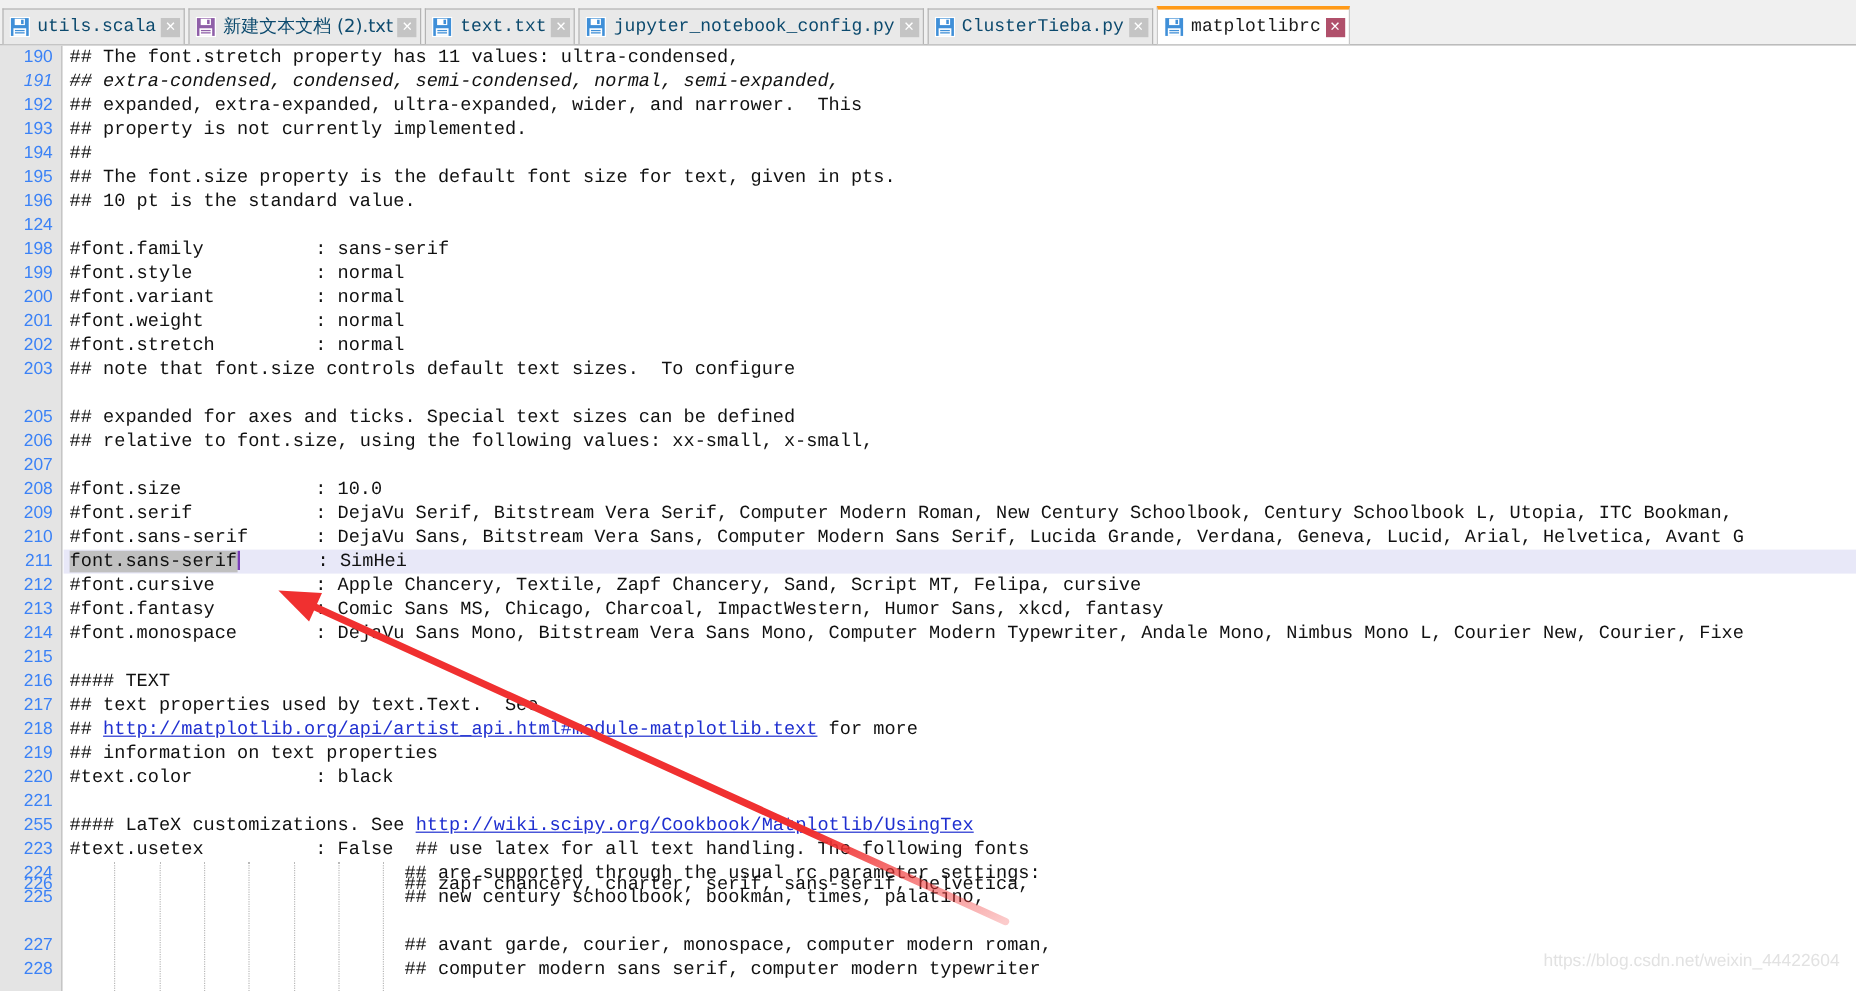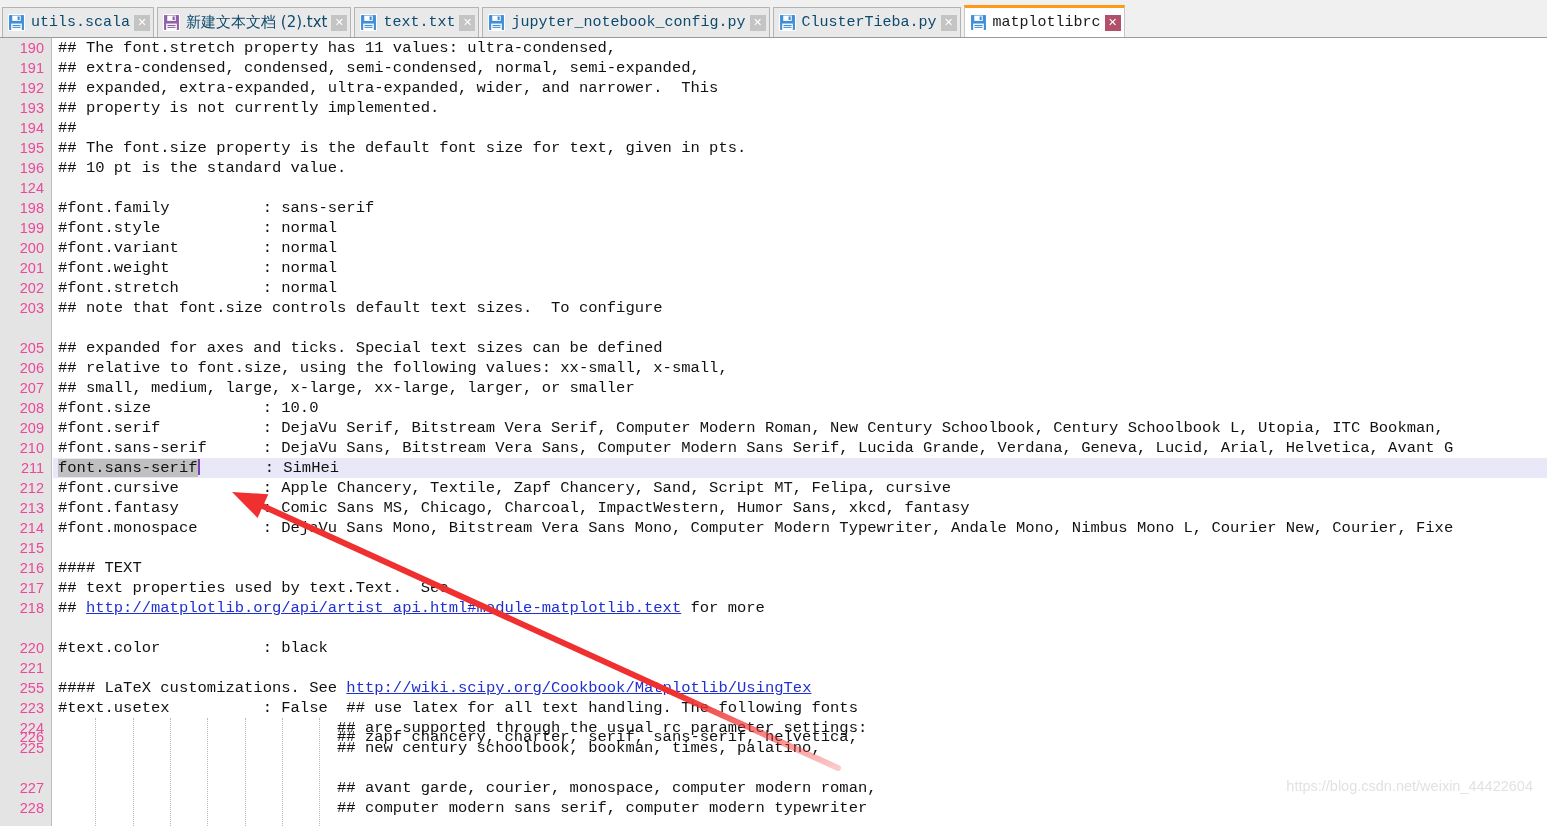--- a/index.html
+++ b/index.html
@@ -116,21 +116,21 @@
     line-height: 20px;
     white-space: pre;
     font-family: "Liberation Mono", "DejaVu Sans Mono", monospace;
     font-size: 15.5px;
   }
   .row .ln {
     position: absolute;
     left: 0; top: 0;
     width: 44px;
     text-align: right;
-    color: #ec4899;
+    color: #3b82f6;
     font-size: 14.5px;
     font-family: "Liberation Sans", sans-serif;
     z-index: 3;
   }
   .row .src {
     position: absolute;
     left: 58px; top: 0;
     color: #111111;
     white-space: pre;
     z-index: 2;
@@ -178,21 +178,21 @@
     position: absolute;
     left: 0; top: 0;
     width: 1547px; height: 826px;
     pointer-events: none;
     z-index: 20;
   }
 
   
   #watermark {
     position: absolute;
-    right: 14px; bottom: 32px;
+    right: 14px; bottom: 17px;
     font-family: "Liberation Sans", sans-serif;
     font-size: 14.5px;
     color: #e2e2e2;
     z-index: 25;
     white-space: nowrap;
   }
 </style>
 </head>
 <body>
 
@@ -291,47 +291,48 @@
         <div class="guide" style="left: 95.32px; top: 680px; height: 120px;"></div>
         <div class="guide" style="left: 132.64px; top: 680px; height: 120px;"></div>
         <div class="guide" style="left: 169.96px; top: 680px; height: 120px;"></div>
         <div class="guide" style="left: 207.28px; top: 680px; height: 120px;"></div>
         <div class="guide" style="left: 244.6px; top: 680px; height: 120px;"></div>
         <div class="guide" style="left: 281.92px; top: 680px; height: 120px;"></div>
         <div class="guide" style="left: 319.24px; top: 680px; height: 120px;"></div>
       </div>
     <div id="code">
         <div class="row" style="top: 0px; position: absolute; left: 0px; width: 1547px;"><span class="ln">190</span><span class="src">## The font.stretch property has 11 values: ultra-condensed,</span></div>
-        <div class="row" style="top: 20px; position: absolute; left: 0px; width: 1301px;"><span class="ln">191</span><span class="src">## extra-condensed, condensed, semi-condensed, normal, semi-expanded,</span></div>
+        <div class="row" style="top: 20px; position: absolute; left: 0px; width: 1301px; font-style: italic;"><span class="ln">191</span><span class="src">## extra-condensed, condensed, semi-condensed, normal, semi-expanded,</span></div>
         <div class="row" style="top: 40px; position: absolute; left: 0px; width: 1547px;"><span class="ln">192</span><span class="src">## expanded, extra-expanded, ultra-expanded, wider, and narrower.  This</span></div>
         <div class="row" style="top: 60px; position: absolute; left: 0px; width: 1547px;"><span class="ln">193</span><span class="src">## property is not currently implemented.</span></div>
         <div class="row" style="top: 80px; position: absolute; left: 0px; width: 1547px;"><span class="ln">194</span><span class="src">##</span></div>
         <div class="row" style="top: 100px; position: absolute; left: 0px; width: 1547px;"><span class="ln">195</span><span class="src">## The font.size property is the default font size for text, given in pts.</span></div>
         <div class="row" style="top: 120px; position: absolute; left: 0px; width: 1547px;"><span class="ln">196</span><span class="src">## 10 pt is the standard value.</span></div>
         <div class="row" style="top: 140px; position: absolute; left: 0px; width: 1547px;"><span class="ln">124</span><span class="src"></span></div>
         <div class="row" style="top: 160px; position: absolute; left: 0px; width: 1547px;"><span class="ln">198</span><span class="src">#font.family          : sans-serif</span></div>
         <div class="row" style="top: 180px; position: absolute; left: 0px; width: 1547px;"><span class="ln">199</span><span class="src">#font.style           : normal</span></div>
         <div class="row" style="top: 200px; position: absolute; left: 0px; width: 1547px;"><span class="ln">200</span><span class="src">#font.variant         : normal</span></div>
         <div class="row" style="top: 220px; position: absolute; left: 0px; width: 1547px;"><span class="ln">201</span><span class="src">#font.weight          : normal</span></div>
         <div class="row" style="top: 240px; position: absolute; left: 0px; width: 1547px;"><span class="ln">202</span><span class="src">#font.stretch         : normal</span></div>
         <div class="row" style="top: 260px; position: absolute; left: 0px; width: 1547px;"><span class="ln">203</span><span class="src">## note that font.size controls default text sizes.  To configure</span></div>
         <div class="row" style="top: 300px; position: absolute; left: 0px; width: 1547px;"><span class="ln">205</span><span class="src">## expanded for axes and ticks. Special text sizes can be defined</span></div>
         <div class="row" style="top: 320px; position: absolute; left: 0px; width: 1547px;"><span class="ln">206</span><span class="src">## relative to font.size, using the following values: xx-small, x-small,</span></div>
-        <div class="row" style="top: 340px; position: absolute; left: 0px; width: 1547px;"><span class="ln">207</span><span class="src">## small, medium, large, x-large, xx-large, larger, or smaller</span></div>
+        <div class="row" style="top: 340px; position: absolute; left: 0px; width: 1547px;"><span class="ln">207</span></div>
         <div class="row" style="top: 360px; position: absolute; left: 0px; width: 1547px;"><span class="ln">208</span><span class="src">#font.size            : 10.0</span></div>
         <div class="row" style="top: 380px; position: absolute; left: 0px; width: 1547px;"><span class="ln">209</span><span class="src">#font.serif           : DejaVu Serif, Bitstream Vera Serif, Computer Modern Roman, New Century Schoolbook, Century Schoolbook L, Utopia, ITC Bookman,</span></div>
         <div class="row" style="top: 400px; position: absolute; left: 0px; width: 1547px;"><span class="ln">210</span><span class="src">#font.sans-serif      : DejaVu Sans, Bitstream Vera Sans, Computer Modern Sans Serif, Lucida Grande, Verdana, Geneva, Lucid, Arial, Helvetica, Avant G</span></div>
         <div class="row current" style="top: 420px; position: absolute; left: 0px; width: 1547px;"><div class="hl"></div><span class="ln">211</span><span class="src"><span class="sel">font.sans-serif</span><span class="caret"></span>       : SimHei</span></div>
         <div class="row" style="top: 440px; position: absolute; left: 0px; width: 1547px;"><span class="ln">212</span><span class="src">#font.cursive         : Apple Chancery, Textile, Zapf Chancery, Sand, Script MT, Felipa, cursive</span></div>
         <div class="row" style="top: 460px; position: absolute; left: 0px; width: 1547px;"><span class="ln">213</span><span class="src">#font.fantasy         : Comic Sans MS, Chicago, Charcoal, ImpactWestern, Humor Sans, xkcd, fantasy</span></div>
         <div class="row" style="top: 480px; position: absolute; left: 0px; width: 1547px;"><span class="ln">214</span><span class="src">#font.monospace       : DejaVu Sans Mono, Bitstream Vera Sans Mono, Computer Modern Typewriter, Andale Mono, Nimbus Mono L, Courier New, Courier, Fixe</span></div>
         <div class="row" style="top: 500px; position: absolute; left: 0px; width: 1547px;"><span class="ln">215</span><span class="src"></span></div>
         <div class="row" style="top: 520px; position: absolute; left: 0px; width: 1547px;"><span class="ln">216</span><span class="src">#### TEXT</span></div>
         <div class="row" style="top: 540px; position: absolute; left: 0px; width: 1547px;"><span class="ln">217</span><span class="src">## text properties used by text.Text.  See</span></div>
         <div class="row" style="top: 560px; position: absolute; left: 0px; width: 1524px;"><span class="ln">218</span><span class="src">## <span class="lnk">http://matplotlib.org/api/artist_api.html#module-matplotlib.text</span> for more</span></div>
+        <div class="row" style="top: 580px; position: absolute; left: 0px; width: 1547px;"><span class="ln">219</span><span class="src">## information on text properties</span></div>
         <div class="row" style="top: 600px; position: absolute; left: 0px; width: 1547px;"><span class="ln">220</span><span class="src">#text.color           : black</span></div>
         <div class="row" style="top: 620px; position: absolute; left: 0px; width: 1547px;"><span class="ln">221</span><span class="src"></span></div>
         <div class="row" style="top: 640px; position: absolute; left: 0px; width: 1547px;"><span class="ln">255</span><span class="src">#### LaTeX customizations. See <span class="lnk">http://wiki.scipy.org/Cookbook/Matplotlib/UsingTex</span></span></div>
         <div class="row" style="top: 660px; position: absolute; left: 0px; width: 1547px;"><span class="ln">223</span><span class="src">#text.usetex          : False  ## use latex for all text handling. The following fonts</span></div>
         <div class="row" style="top: 680px; position: absolute; left: 0px; width: 1547px;"><span class="ln">224</span><span class="src">                              ## are supported through the usual rc parameter settings:</span></div>
         <div class="row" style="top: 700px; position: absolute; left: 0px; width: 1547px;"><span class="ln">225</span><span class="src">                              ## new century schoolbook, bookman, times, palatino,</span></div>
         <div class="row" style="top: 689px; position: absolute; left: 0px; width: 1547px;"><span class="ln">226</span><span class="src">                              ## zapf chancery, charter, serif, sans-serif, helvetica,</span></div>
         <div class="row" style="top: 740px; position: absolute; left: 0px; width: 1547px;"><span class="ln">227</span><span class="src">                              ## avant garde, courier, monospace, computer modern roman,</span></div>
         <div class="row" style="top: 760px; position: absolute; left: 0px; width: 1547px;"><span class="ln">228</span><span class="src">                              ## computer modern sans serif, computer modern typewriter</span></div>
       </div>

